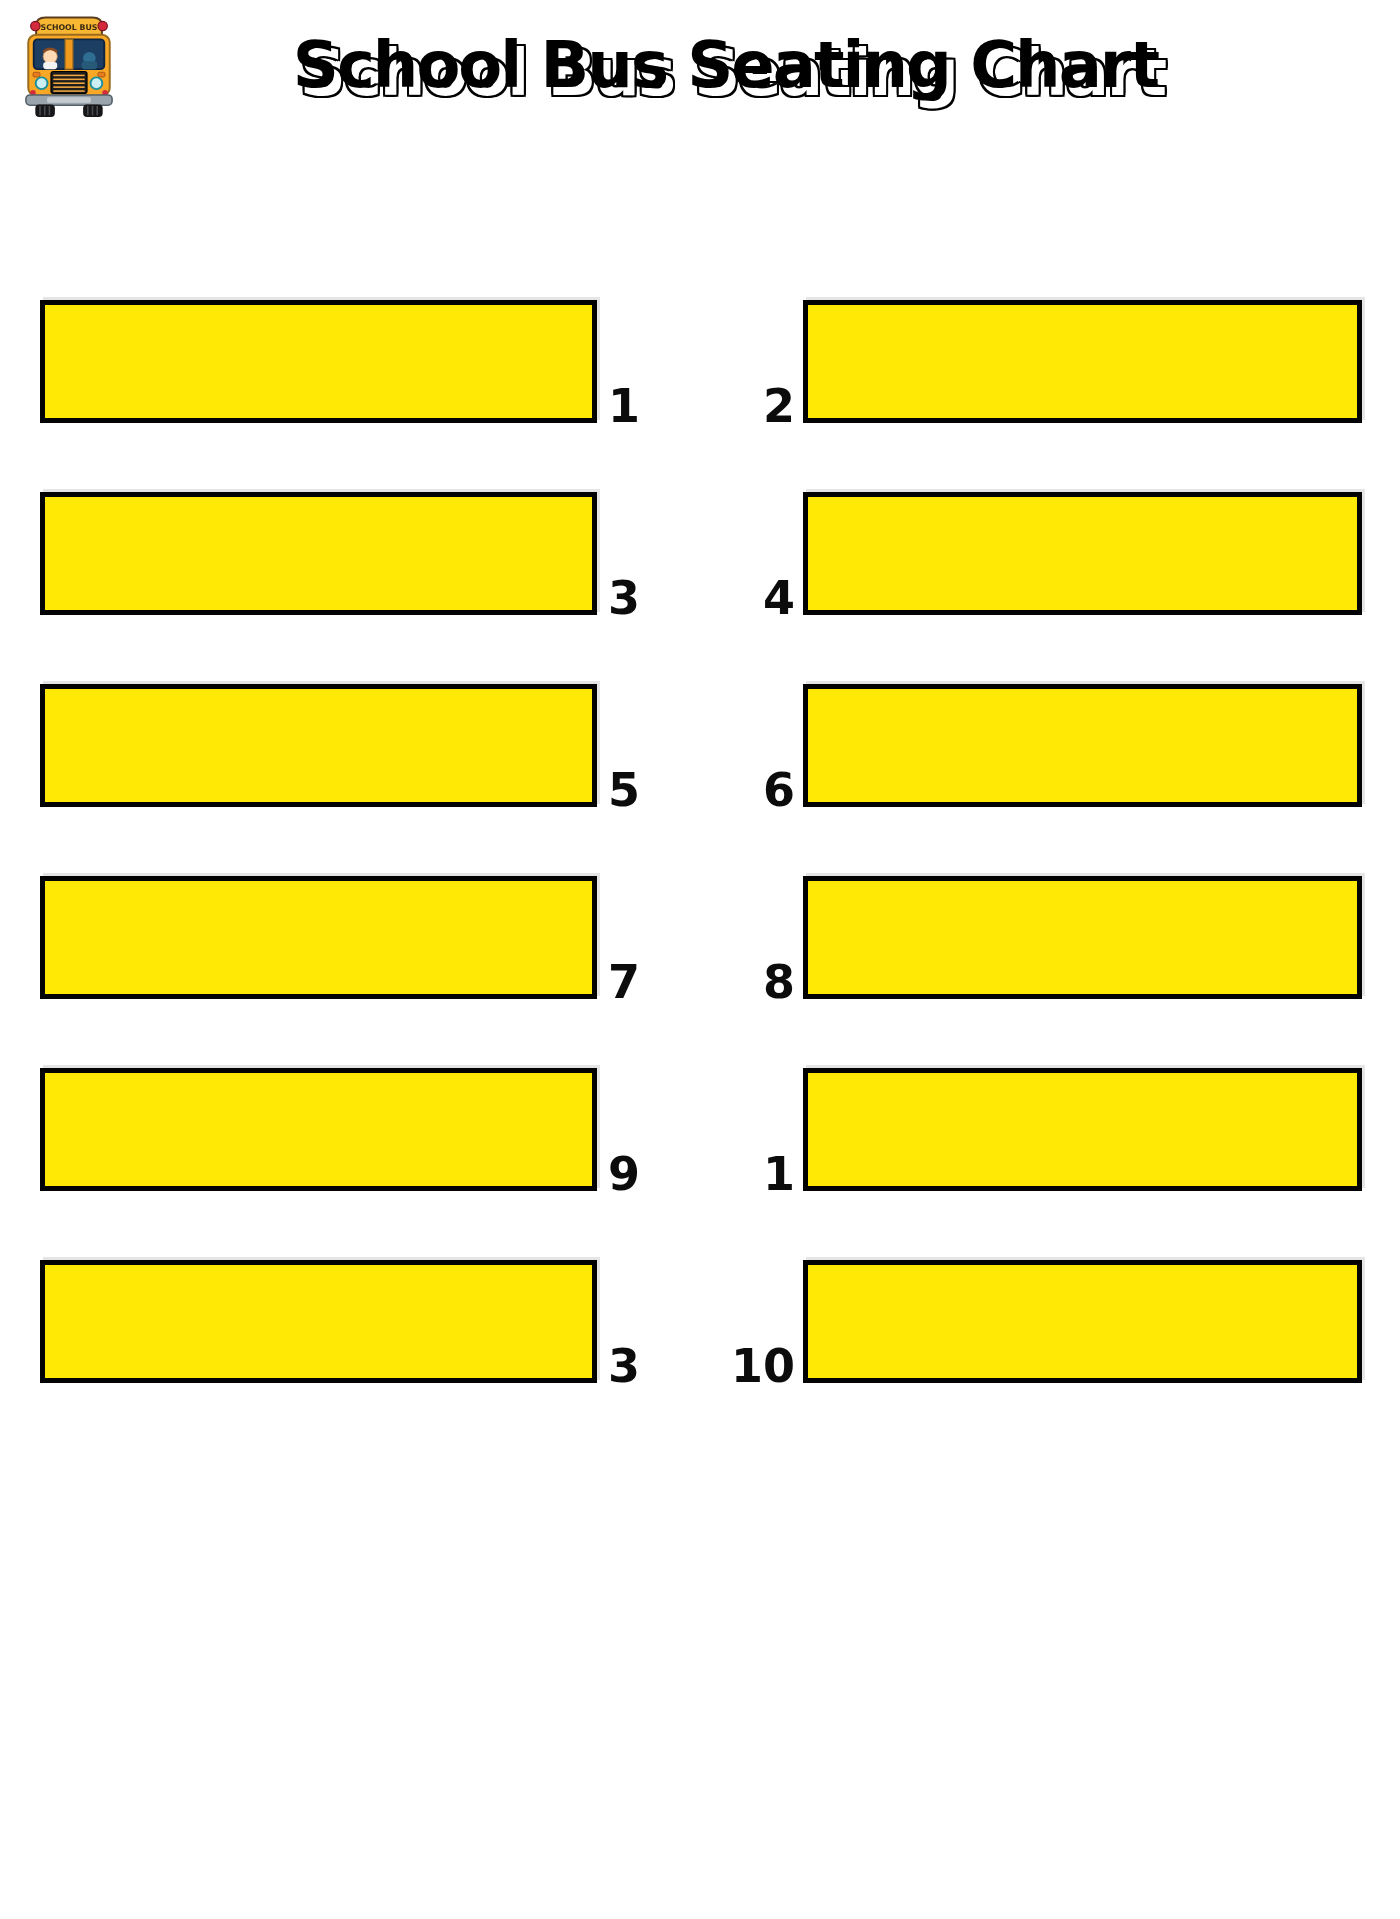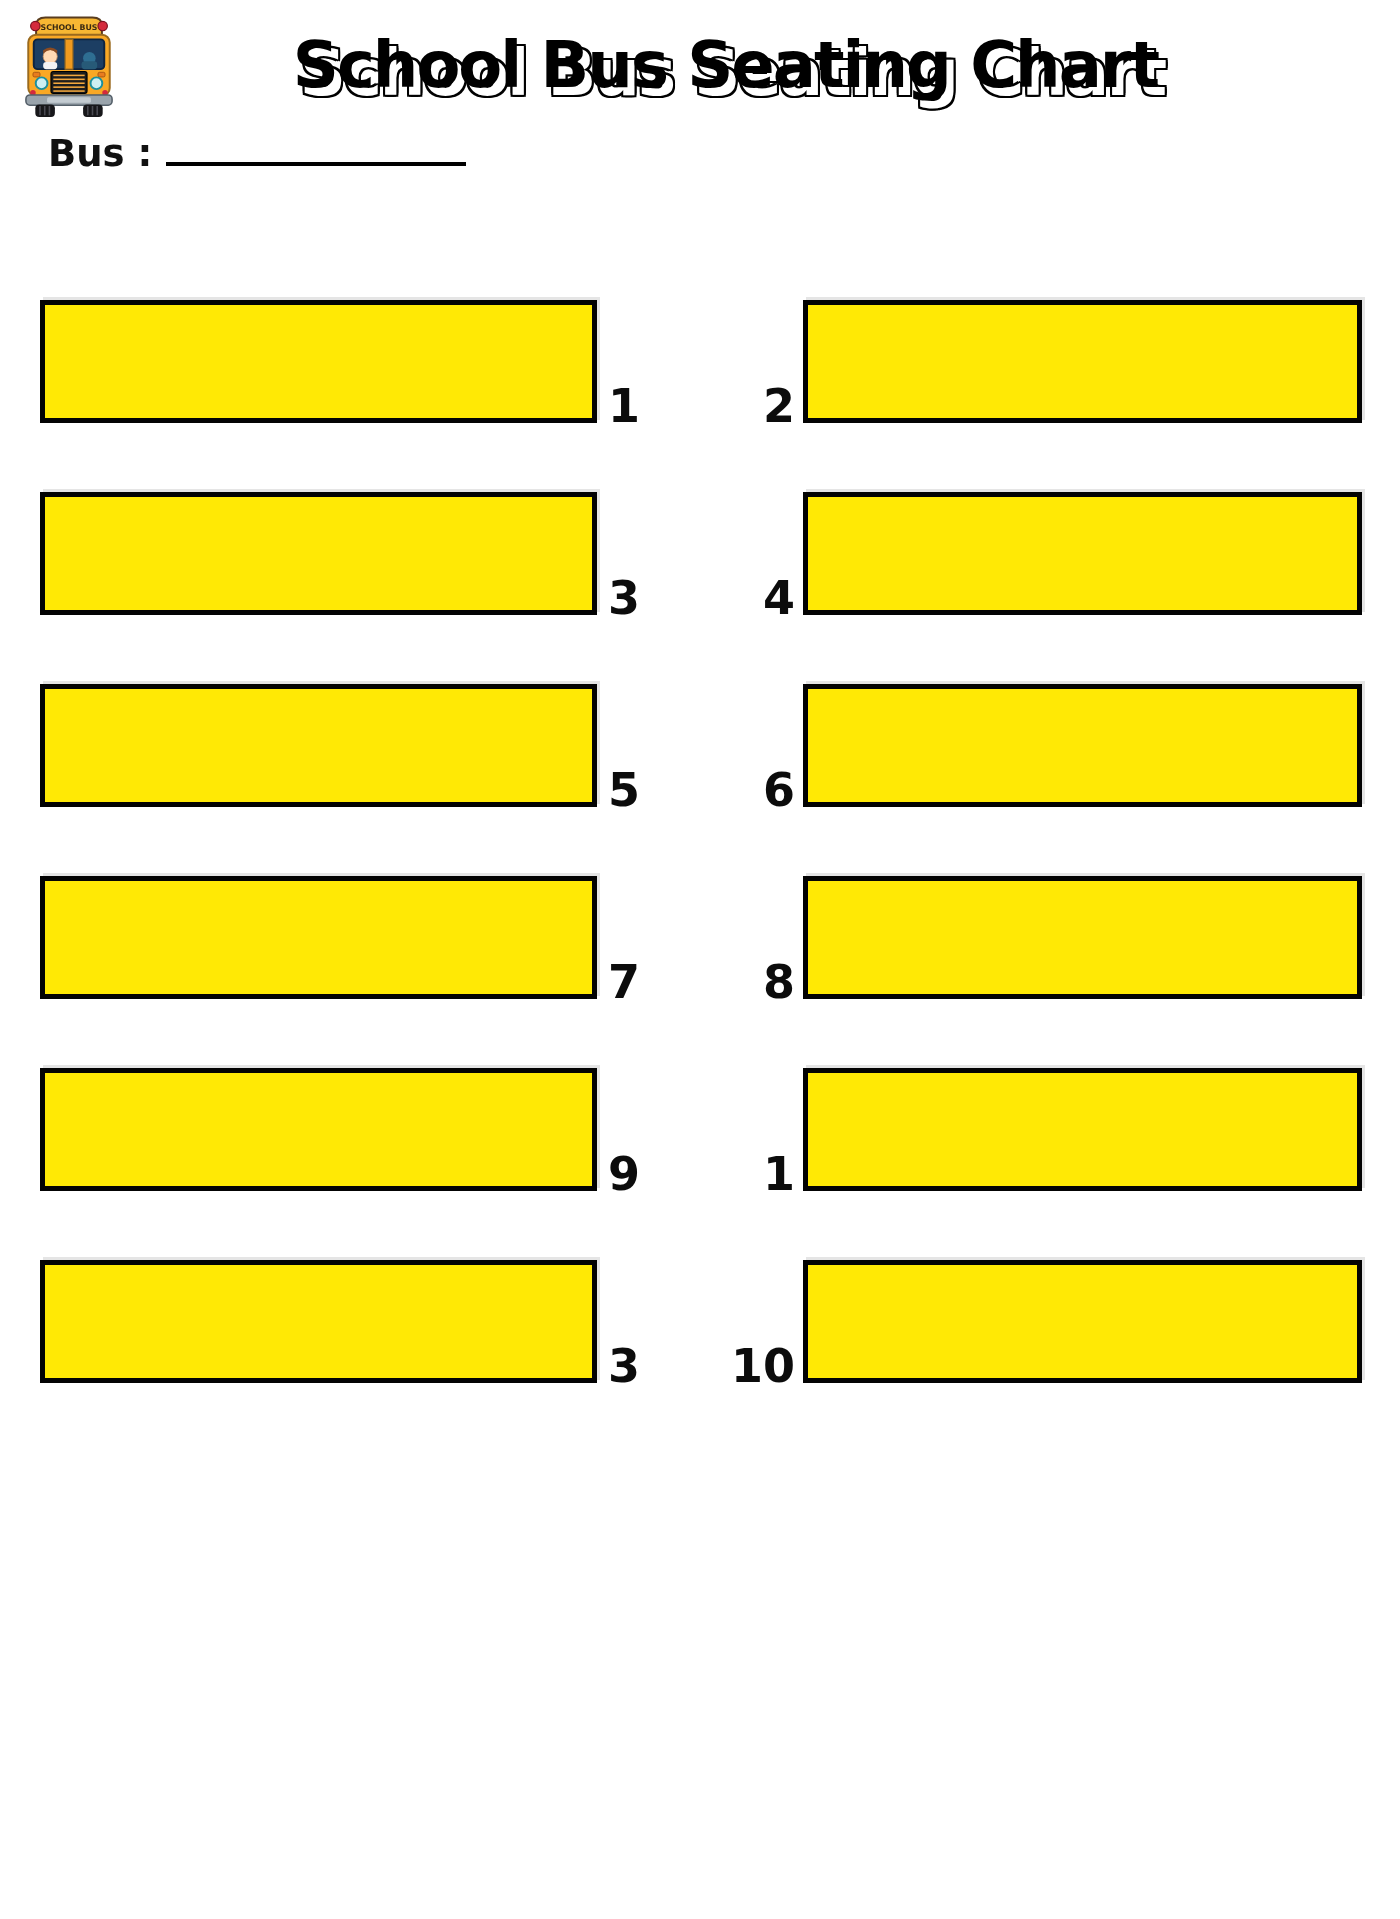--- a/index.html
+++ b/index.html
@@ -134,24 +134,20 @@
     <line x1="96" y1="117" x2="96" y2="129"></line>
   </g>
 </svg>
 
 <div class="title-wrap">
   <div class="title-layer title-back">School Bus Seating Chart</div>
   <div class="title-layer title-front">School Bus Seating Chart</div>
 </div>
 
 <div class="form">
-  <div class="field">
-    <span>Bus :</span>
-    <span class="blank-line"></span>
-  </div>
 </div>
 
 <div class="rows">
 
   <div class="seat-row">
     <div class="seat seat-left"></div>
     <div class="num num-left">1</div>
     <div class="num num-right">2</div>
     <div class="seat seat-right"></div>
   </div>

